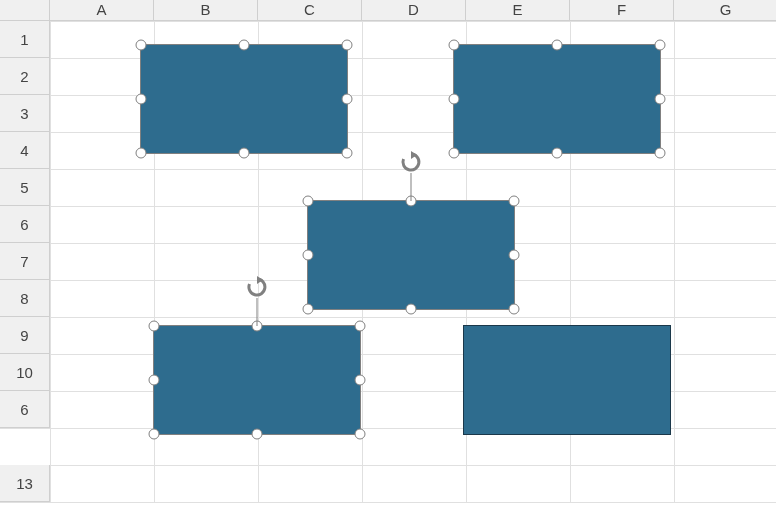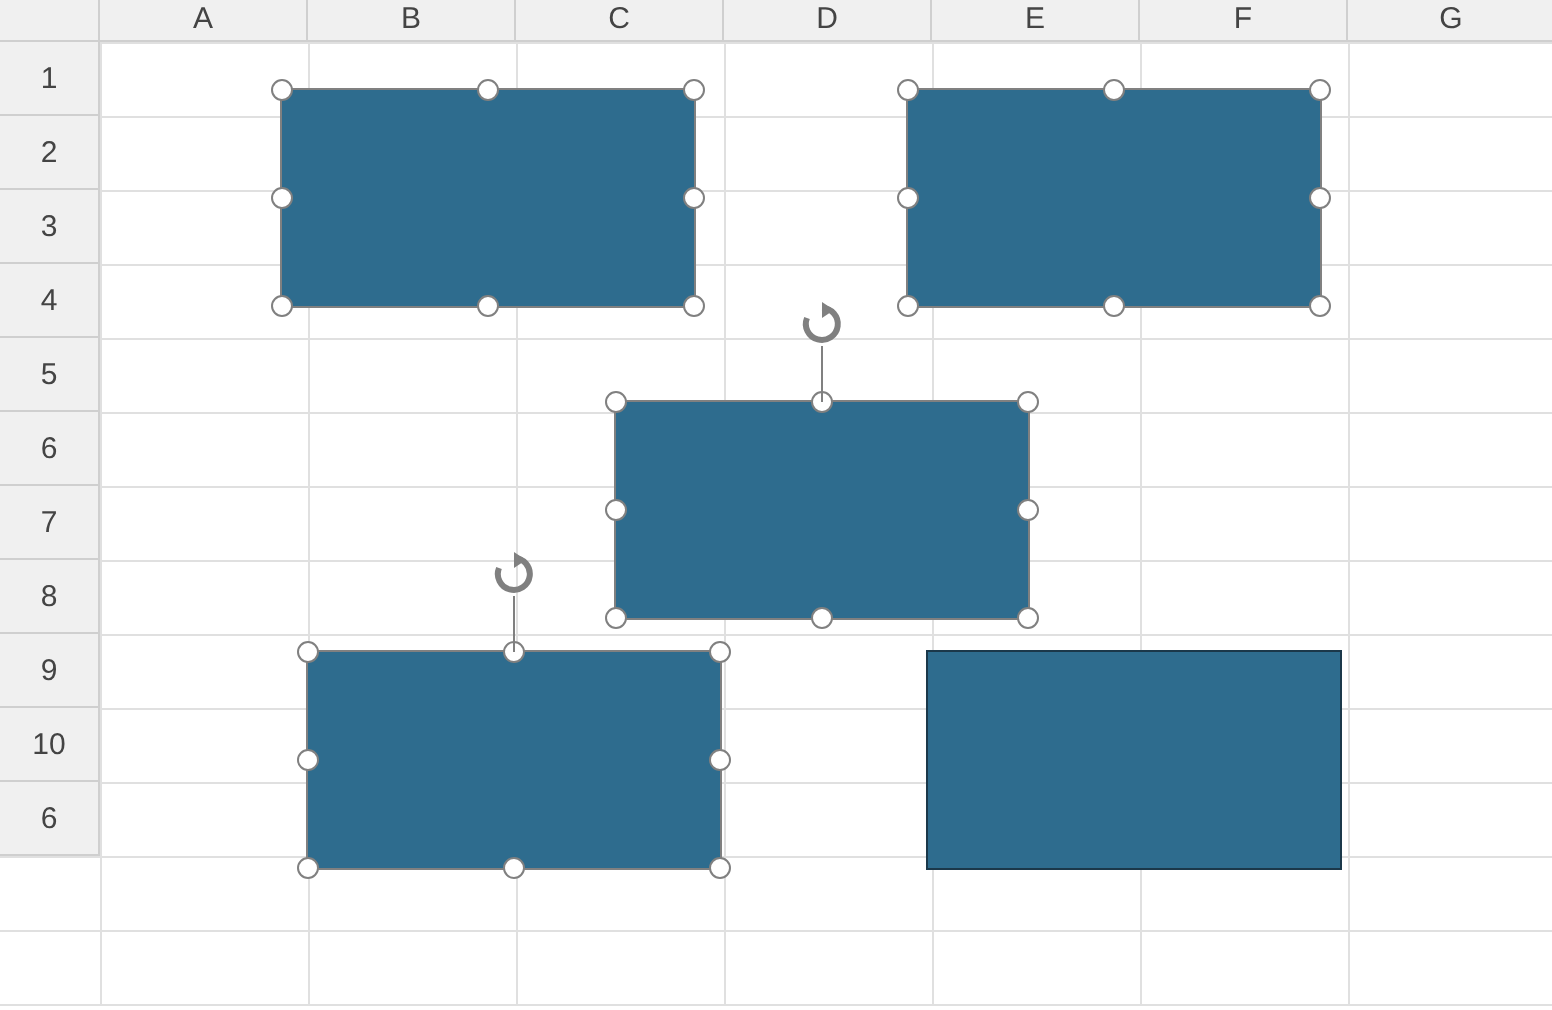--- a/index.html
+++ b/index.html
@@ -135,20 +135,21 @@
     <div class="row-header" style="top: 58px; width: 50px; height: 37px;">2</div>
     <div class="row-header" style="top: 95px; width: 50px; height: 37px;">3</div>
     <div class="row-header" style="top: 132px; width: 50px; height: 37px;">4</div>
     <div class="row-header" style="top: 169px; width: 50px; height: 37px;">5</div>
     <div class="row-header" style="top: 206px; width: 50px; height: 37px;">6</div>
     <div class="row-header" style="top: 243px; width: 50px; height: 37px;">7</div>
     <div class="row-header" style="top: 280px; width: 50px; height: 37px;">8</div>
     <div class="row-header" style="top: 317px; width: 50px; height: 37px;">9</div>
     <div class="row-header" style="top: 354px; width: 50px; height: 37px;">10</div>
     <div class="row-header" style="top: 391px; width: 50px; height: 37px;">6</div>
+    <div class="row-header" style="top: 465px; width: 50px; height: 37px;">13</div>
     <div class="shape" style="left: 140px; top: 44px; width: 208px; height: 110px;"></div>
     <div class="sel-box" style="left: 140px; top: 44px; width: 208px; height: 110px;">
       <div class="handle" style="left: 0%; top: 0%;"></div>
       <div class="handle" style="left: 50%; top: 0%;"></div>
       <div class="handle" style="left: 100%; top: 0%;"></div>
       <div class="handle" style="left: 0%; top: 50%;"></div>
       <div class="handle" style="left: 100%; top: 50%;"></div>
       <div class="handle" style="left: 0%; top: 100%;"></div>
       <div class="handle" style="left: 50%; top: 100%;"></div>
       <div class="handle" style="left: 100%; top: 100%;"></div>

